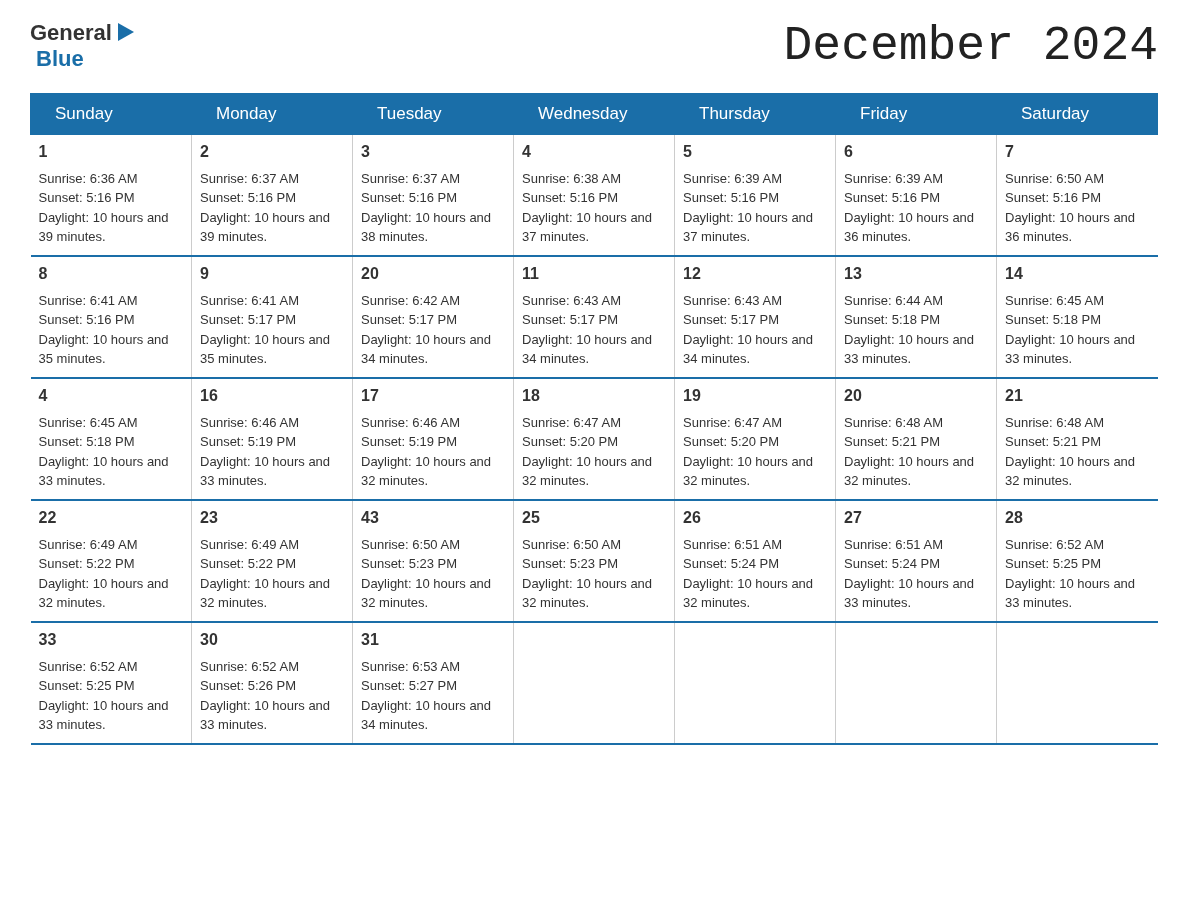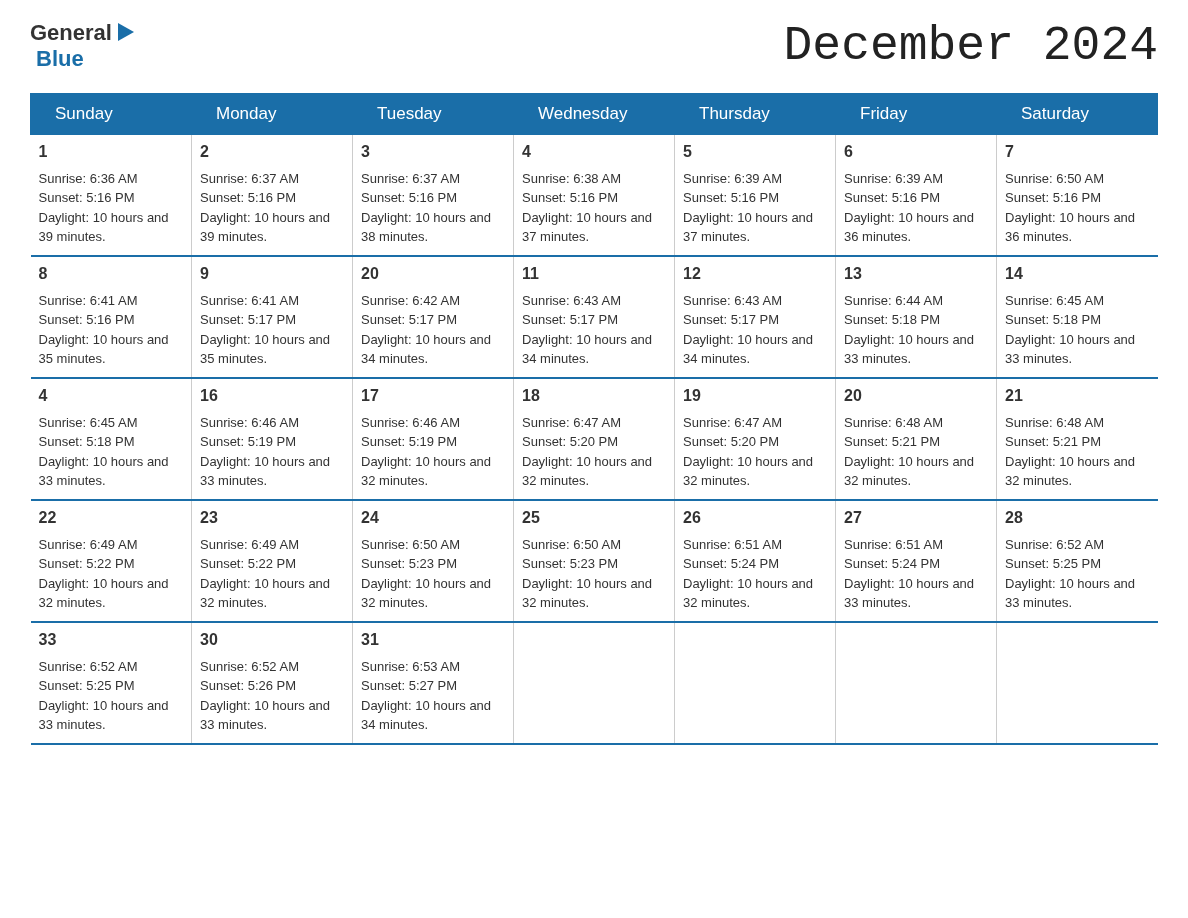--- a/index.html
+++ b/index.html
@@ -316,21 +316,21 @@
         </td>
         <td>
           <span class="day-num">23</span>
           <div class="day-info">
             <span>Sunrise: 6:49 AM</span><br>
             <span>Sunset: 5:22 PM</span><br>
             <span>Daylight: 10 hours and 32 minutes.</span>
           </div>
         </td>
         <td>
-          <span class="day-num">24</span>
+          <span class="day-num">43</span>
           <div class="day-info">
             <span>Sunrise: 6:50 AM</span><br>
             <span>Sunset: 5:23 PM</span><br>
             <span>Daylight: 10 hours and 32 minutes.</span>
           </div>
         </td>
         <td>
           <span class="day-num">25</span>
           <div class="day-info">
             <span>Sunrise: 6:50 AM</span><br>

